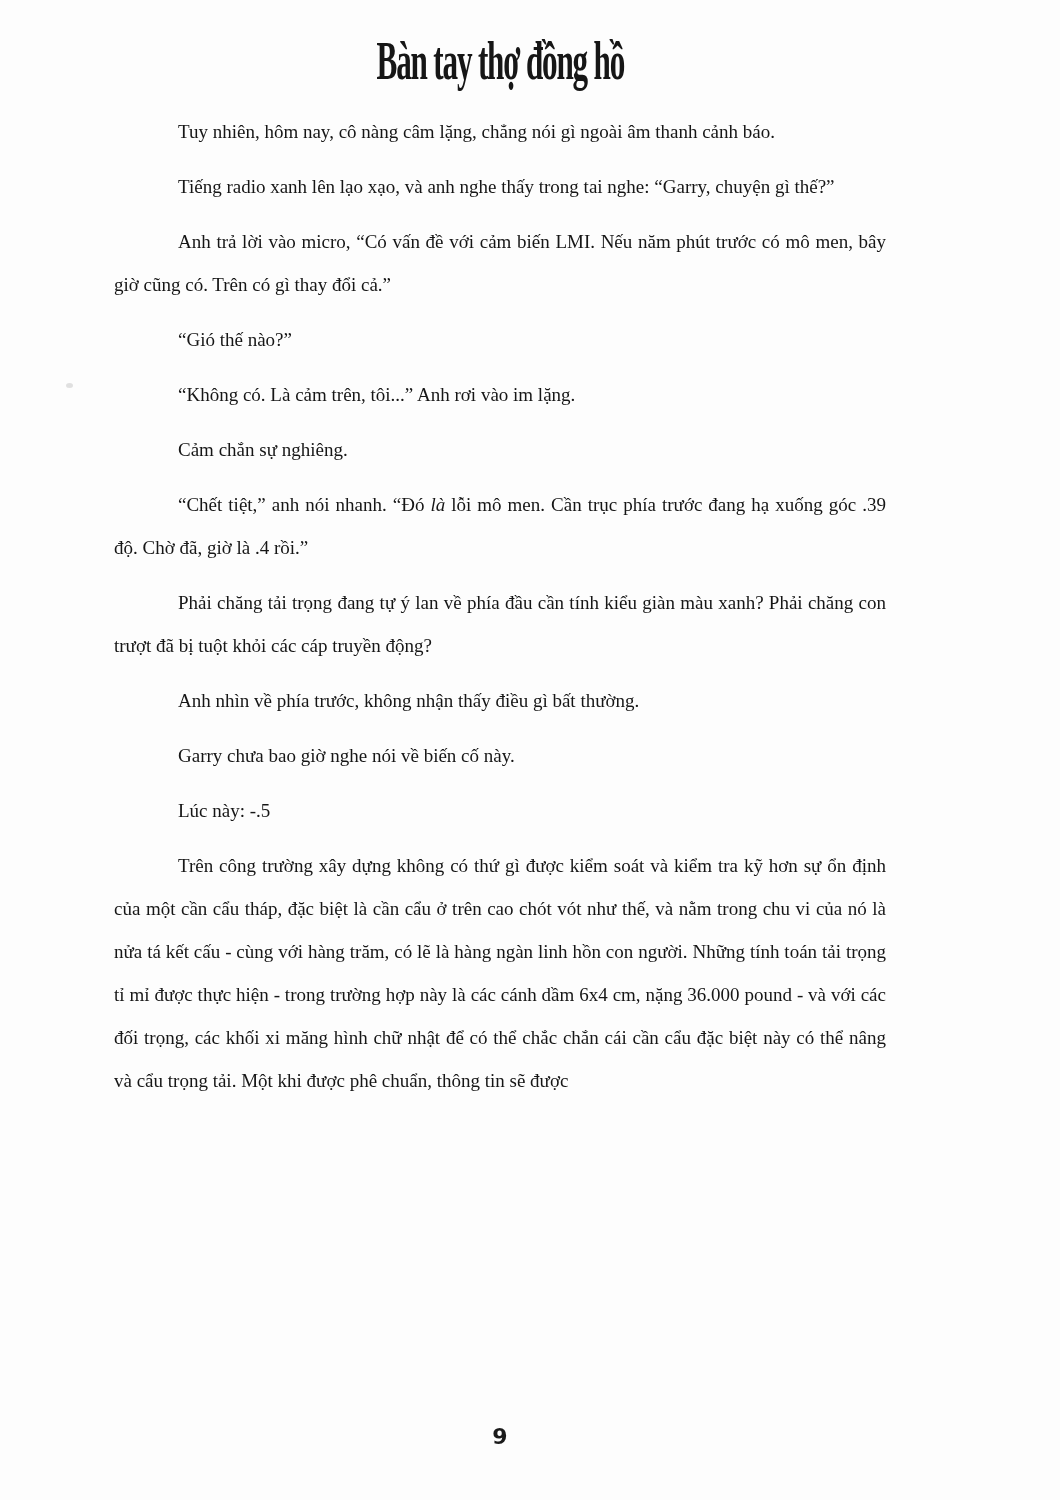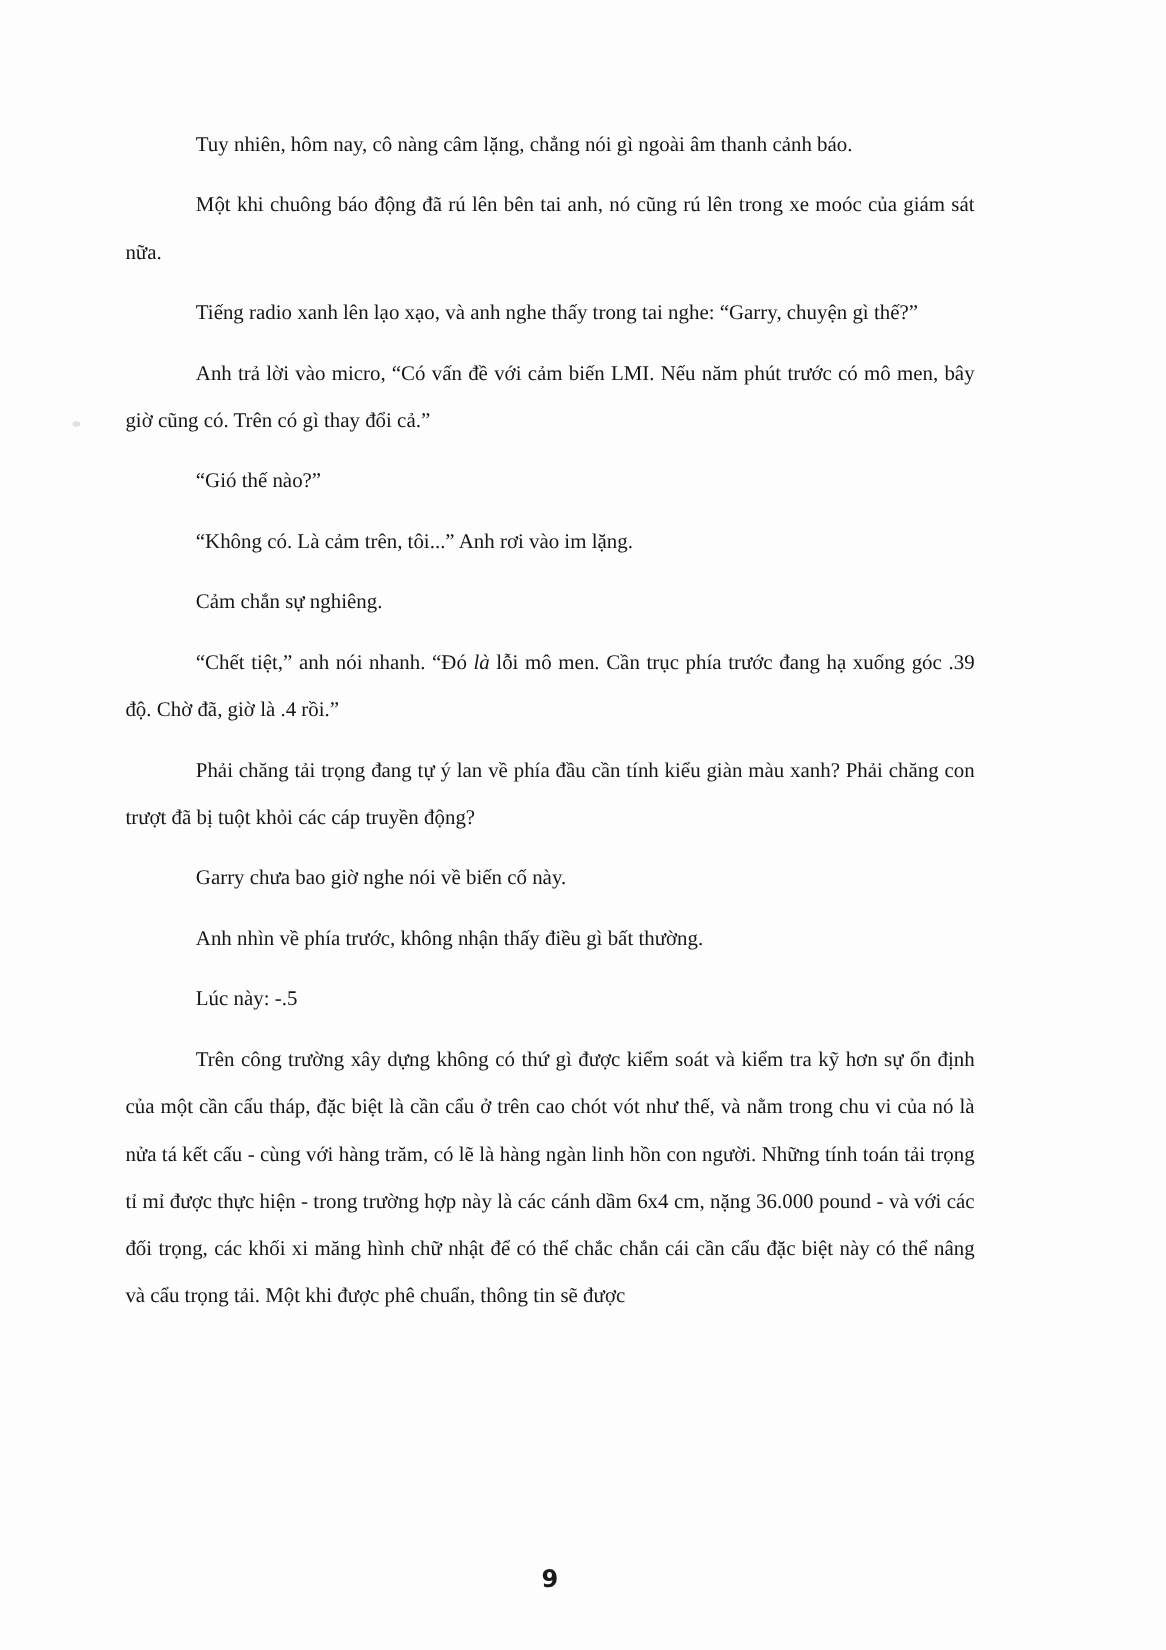--- a/index.html
+++ b/index.html
@@ -71,34 +71,36 @@
     border-radius: 50%;
     background: #bcbcbc;
     opacity: 0.45;
   }
 </style>
 </head>
 <body>
 
 <div class="page">
 
+  <h1 class="title">
+    <span class="title-inner">Bàn tay thợ đồng hồ</span>
+  </h1>
 
   <div class="scan-artifact"></div>
 
   <main class="text-block">
     <p>Tuy nhiên, hôm nay, cô nàng câm lặng, chẳng nói gì ngoài âm thanh cảnh báo.</p>
-    <p>Một khi chuông báo động đã rú lên bên tai anh, nó cũng rú lên trong xe moóc của giám sát nữa.</p>
     <p>Tiếng radio xanh lên lạo xạo, và anh nghe thấy trong tai nghe: “Garry, chuyện gì thế?”</p>
     <p>Anh trả lời vào micro, “Có vấn đề với cảm biến LMI. Nếu năm phút trước có mô men, bây giờ cũng có. Trên có gì thay đổi cả.”</p>
     <p>“Gió thế nào?”</p>
     <p>“Không có. Là cảm trên, tôi...” Anh rơi vào im lặng.</p>
     <p>Cảm chắn sự nghiêng.</p>
     <p><span>“Chết tiệt,” anh nói nhanh. “Đó </span><em>là</em><span> lỗi mô men. Cần trục phía trước đang hạ xuống góc .39 độ. Chờ đã, giờ là .4 rồi.”</span></p>
     <p>Phải chăng tải trọng đang tự ý lan về phía đầu cần tính kiểu giàn màu xanh? Phải chăng con trượt đã bị tuột khỏi các cáp truyền động?</p>
+    <p>Anh nhìn về phía trước, không nhận thấy điều gì bất thường.</p>
     <p>Garry chưa bao giờ nghe nói về biến cố này.</p>
-    <p>Anh nhìn về phía trước, không nhận thấy điều gì bất thường.</p>
     <p>Lúc này: -.5</p>
     <p>Trên công trường xây dựng không có thứ gì được kiểm soát và kiểm tra kỹ hơn sự ổn định của một cần cẩu tháp, đặc biệt là cần cẩu ở trên cao chót vót như thế, và nằm trong chu vi của nó là nửa tá kết cấu - cùng với hàng trăm, có lẽ là hàng ngàn linh hồn con người. Những tính toán tải trọng tỉ mỉ được thực hiện - trong trường hợp này là các cánh dầm 6x4 cm, nặng 36.000 pound - và với các đối trọng, các khối xi măng hình chữ nhật để có thể chắc chắn cái cần cẩu đặc biệt này có thể nâng và cẩu trọng tải. Một khi được phê chuẩn, thông tin sẽ được</p>
   </main>
 
   <div class="page-number">9</div>
 
 </div>
 
 </body></html>

